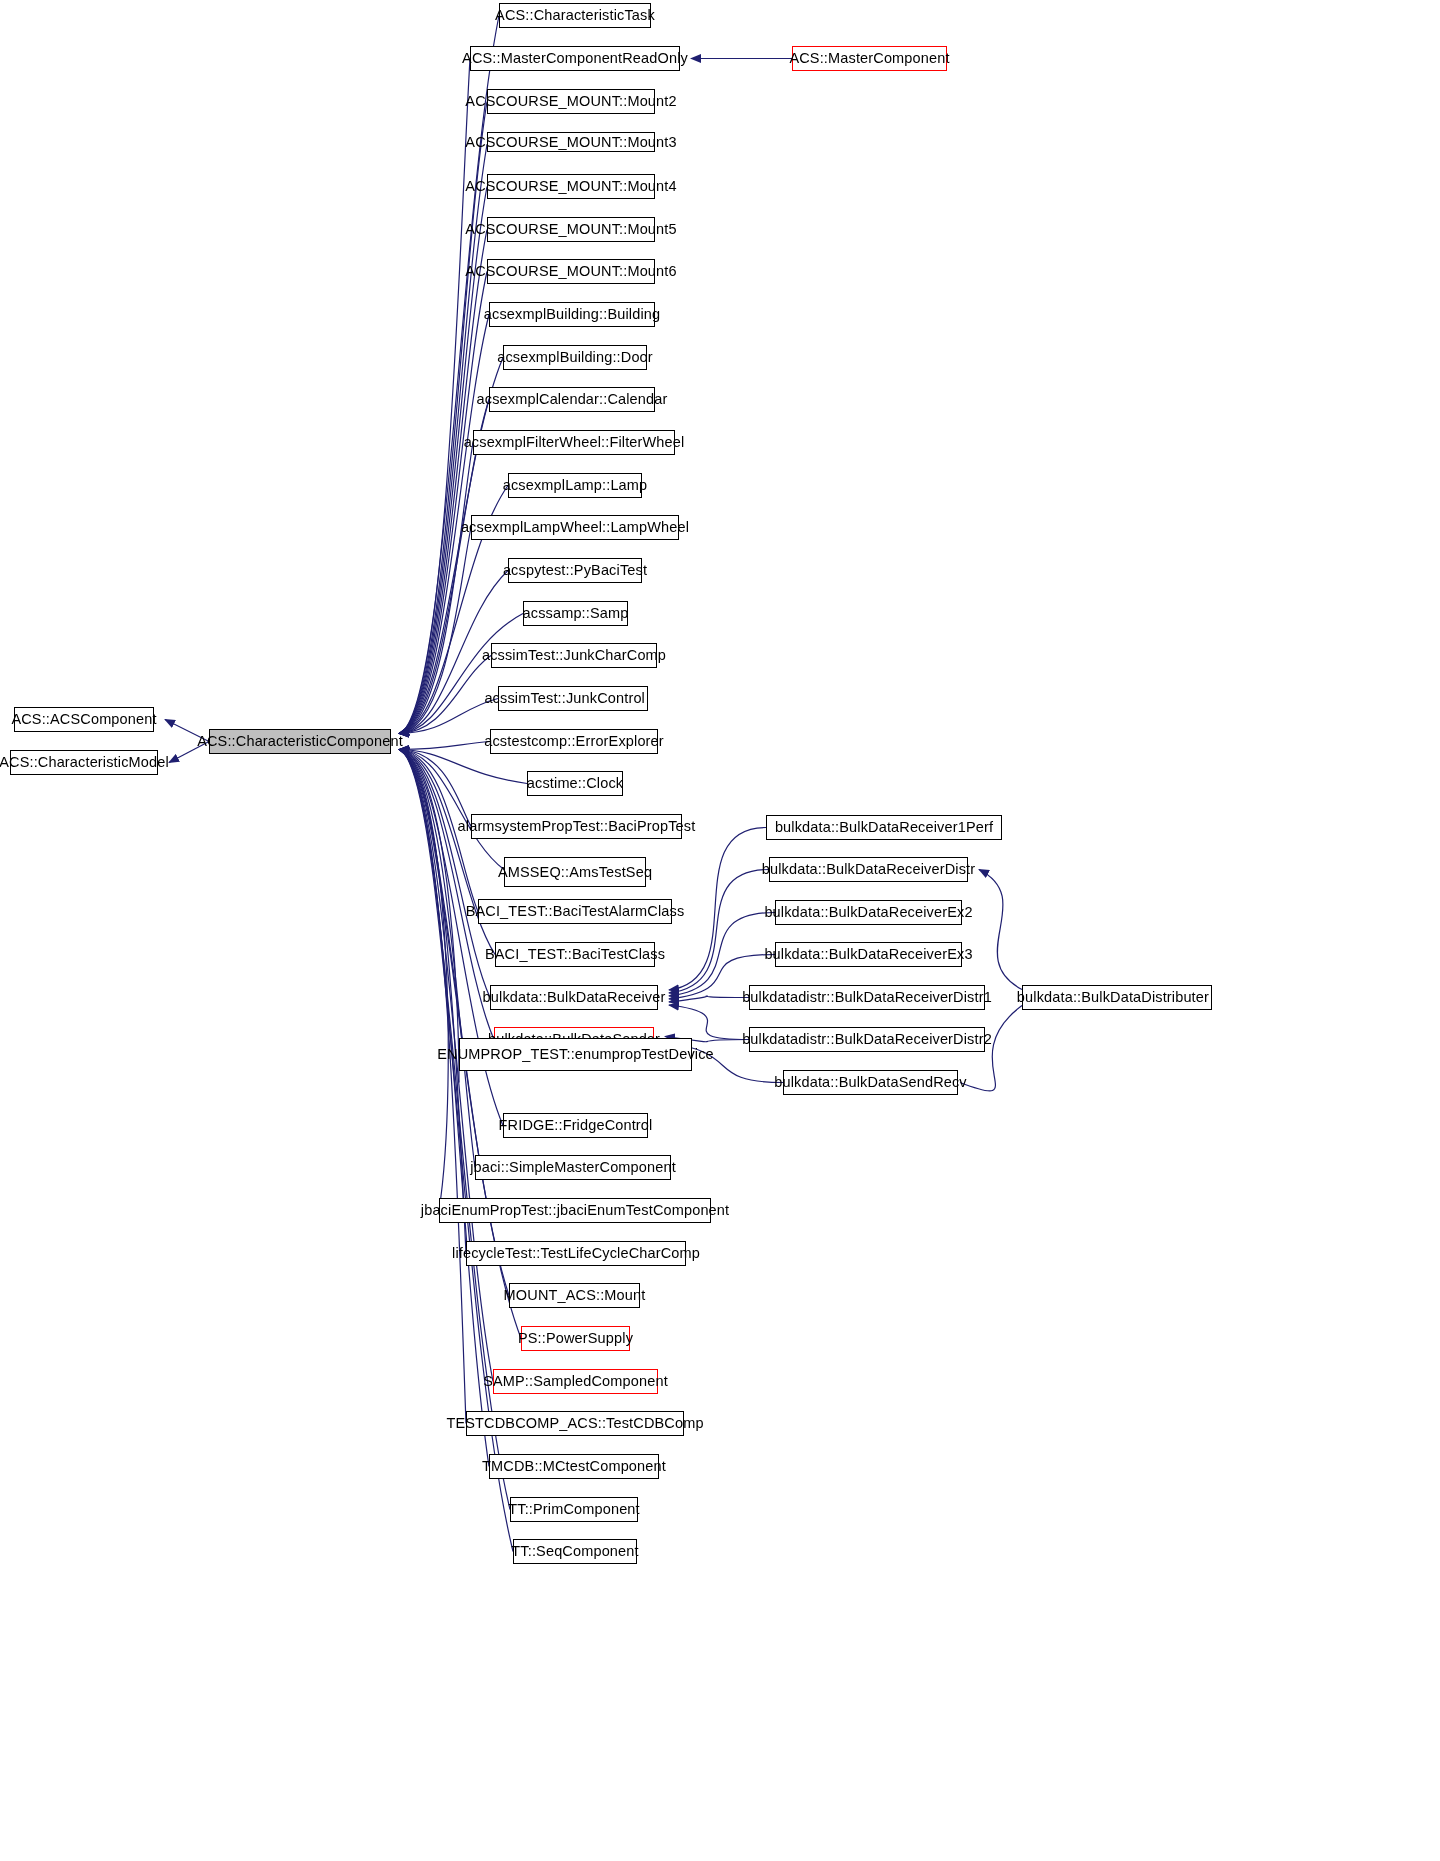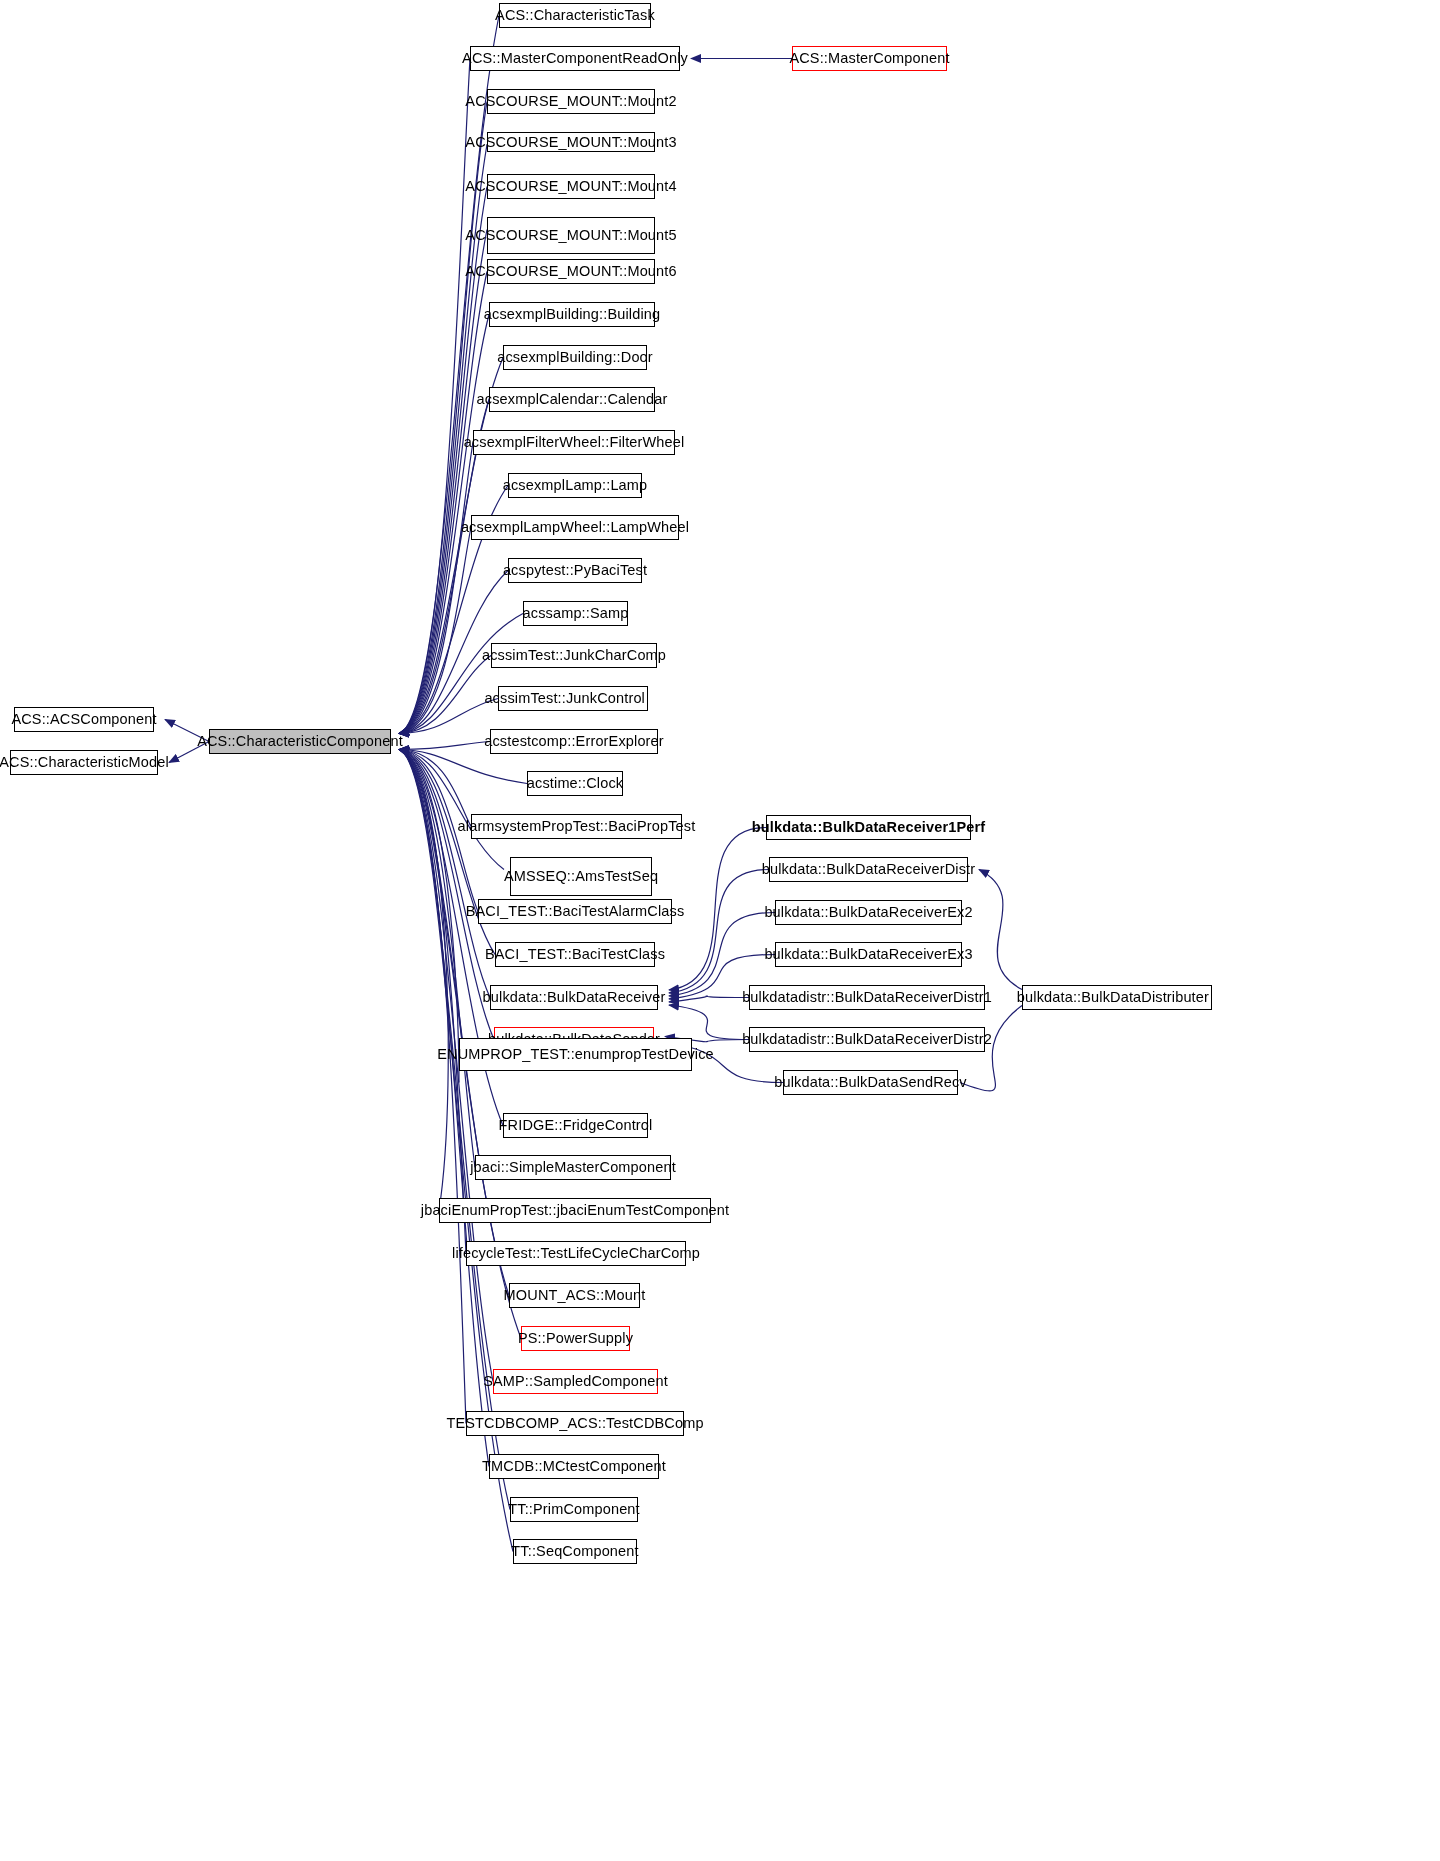--- a/index.html
+++ b/index.html
@@ -133,21 +133,21 @@
       </div>
       <div class="node" style="left: 487px; top: 89px; width: 168px; height: 25px;">
         <span>ACSCOURSE_MOUNT::Mount2</span>
       </div>
       <div class="node" style="left: 487px; top: 132px; width: 168px; height: 20px;">
         <span>ACSCOURSE_MOUNT::Mount3</span>
       </div>
       <div class="node" style="left: 487px; top: 174px; width: 168px; height: 25px;">
         <span>ACSCOURSE_MOUNT::Mount4</span>
       </div>
-      <div class="node" style="left: 487px; top: 217px; width: 168px; height: 37px; text-align: right;">
+      <div class="node" style="left: 487px; top: 217px; width: 168px; height: 25px; text-align: right;">
         <span>ACSCOURSE_MOUNT::Mount5</span>
       </div>
       <div class="node" style="left: 487px; top: 259px; width: 168px; height: 25px;">
         <span>ACSCOURSE_MOUNT::Mount6</span>
       </div>
       <div class="node" style="left: 489px; top: 302px; width: 166px; height: 25px;">
         <span>acsexmplBuilding::Building</span>
       </div>
       <div class="node" style="left: 503px; top: 345px; width: 144px; height: 25px;">
         <span>acsexmplBuilding::Door</span>
@@ -178,21 +178,21 @@
       </div>
       <div class="node" style="left: 490px; top: 729px; width: 168px; height: 25px;">
         <span>acstestcomp::ErrorExplorer</span>
       </div>
       <div class="node" style="left: 527px; top: 771px; width: 96px; height: 25px;">
         <span>acstime::Clock</span>
       </div>
       <div class="node" style="left: 471px; top: 814px; width: 211px; height: 25px;">
         <span>alarmsystemPropTest::BaciPropTest</span>
       </div>
-      <div class="node" style="left: 504px; top: 857px; width: 142px; height: 39px; margin-left: 6px;">
+      <div class="node" style="left: 504px; top: 857px; width: 142px; height: 30px;">
         <span>AMSSEQ::AmsTestSeq</span>
       </div>
       <div class="node" style="left: 478px; top: 899px; width: 194px; height: 25px;">
         <span>BACI_TEST::BaciTestAlarmClass</span>
       </div>
       <div class="node" style="left: 495px; top: 942px; width: 160px; height: 25px;">
         <span>BACI_TEST::BaciTestClass</span>
       </div>
       <div class="node" style="left: 490px; top: 985px; width: 168px; height: 25px;">
         <span>bulkdata::BulkDataReceiver</span>
@@ -232,21 +232,21 @@
       </div>
       <div class="node" style="left: 510px; top: 1497px; width: 128px; height: 25px;">
         <span>TT::PrimComponent</span>
       </div>
       <div class="node" style="left: 513px; top: 1539px; width: 124px; height: 25px;">
         <span>TT::SeqComponent</span>
       </div>
       <div class="node red" style="left: 792px; top: 46px; width: 155px; height: 25px;">
         <span>ACS::MasterComponent</span>
       </div>
-      <div class="node" style="left: 766px; top: 815px; width: 205px; height: 25px; font-weight: bold;">
+      <div class="node" style="left: 766px; top: 815px; width: 236px; height: 25px;">
         <span>bulkdata::BulkDataReceiver1Perf</span>
       </div>
       <div class="node" style="left: 769px; top: 857px; width: 199px; height: 25px;">
         <span>bulkdata::BulkDataReceiverDistr</span>
       </div>
       <div class="node" style="left: 775px; top: 900px; width: 187px; height: 25px;">
         <span>bulkdata::BulkDataReceiverEx2</span>
       </div>
       <div class="node" style="left: 775px; top: 942px; width: 187px; height: 25px;">
         <span>bulkdata::BulkDataReceiverEx3</span>

